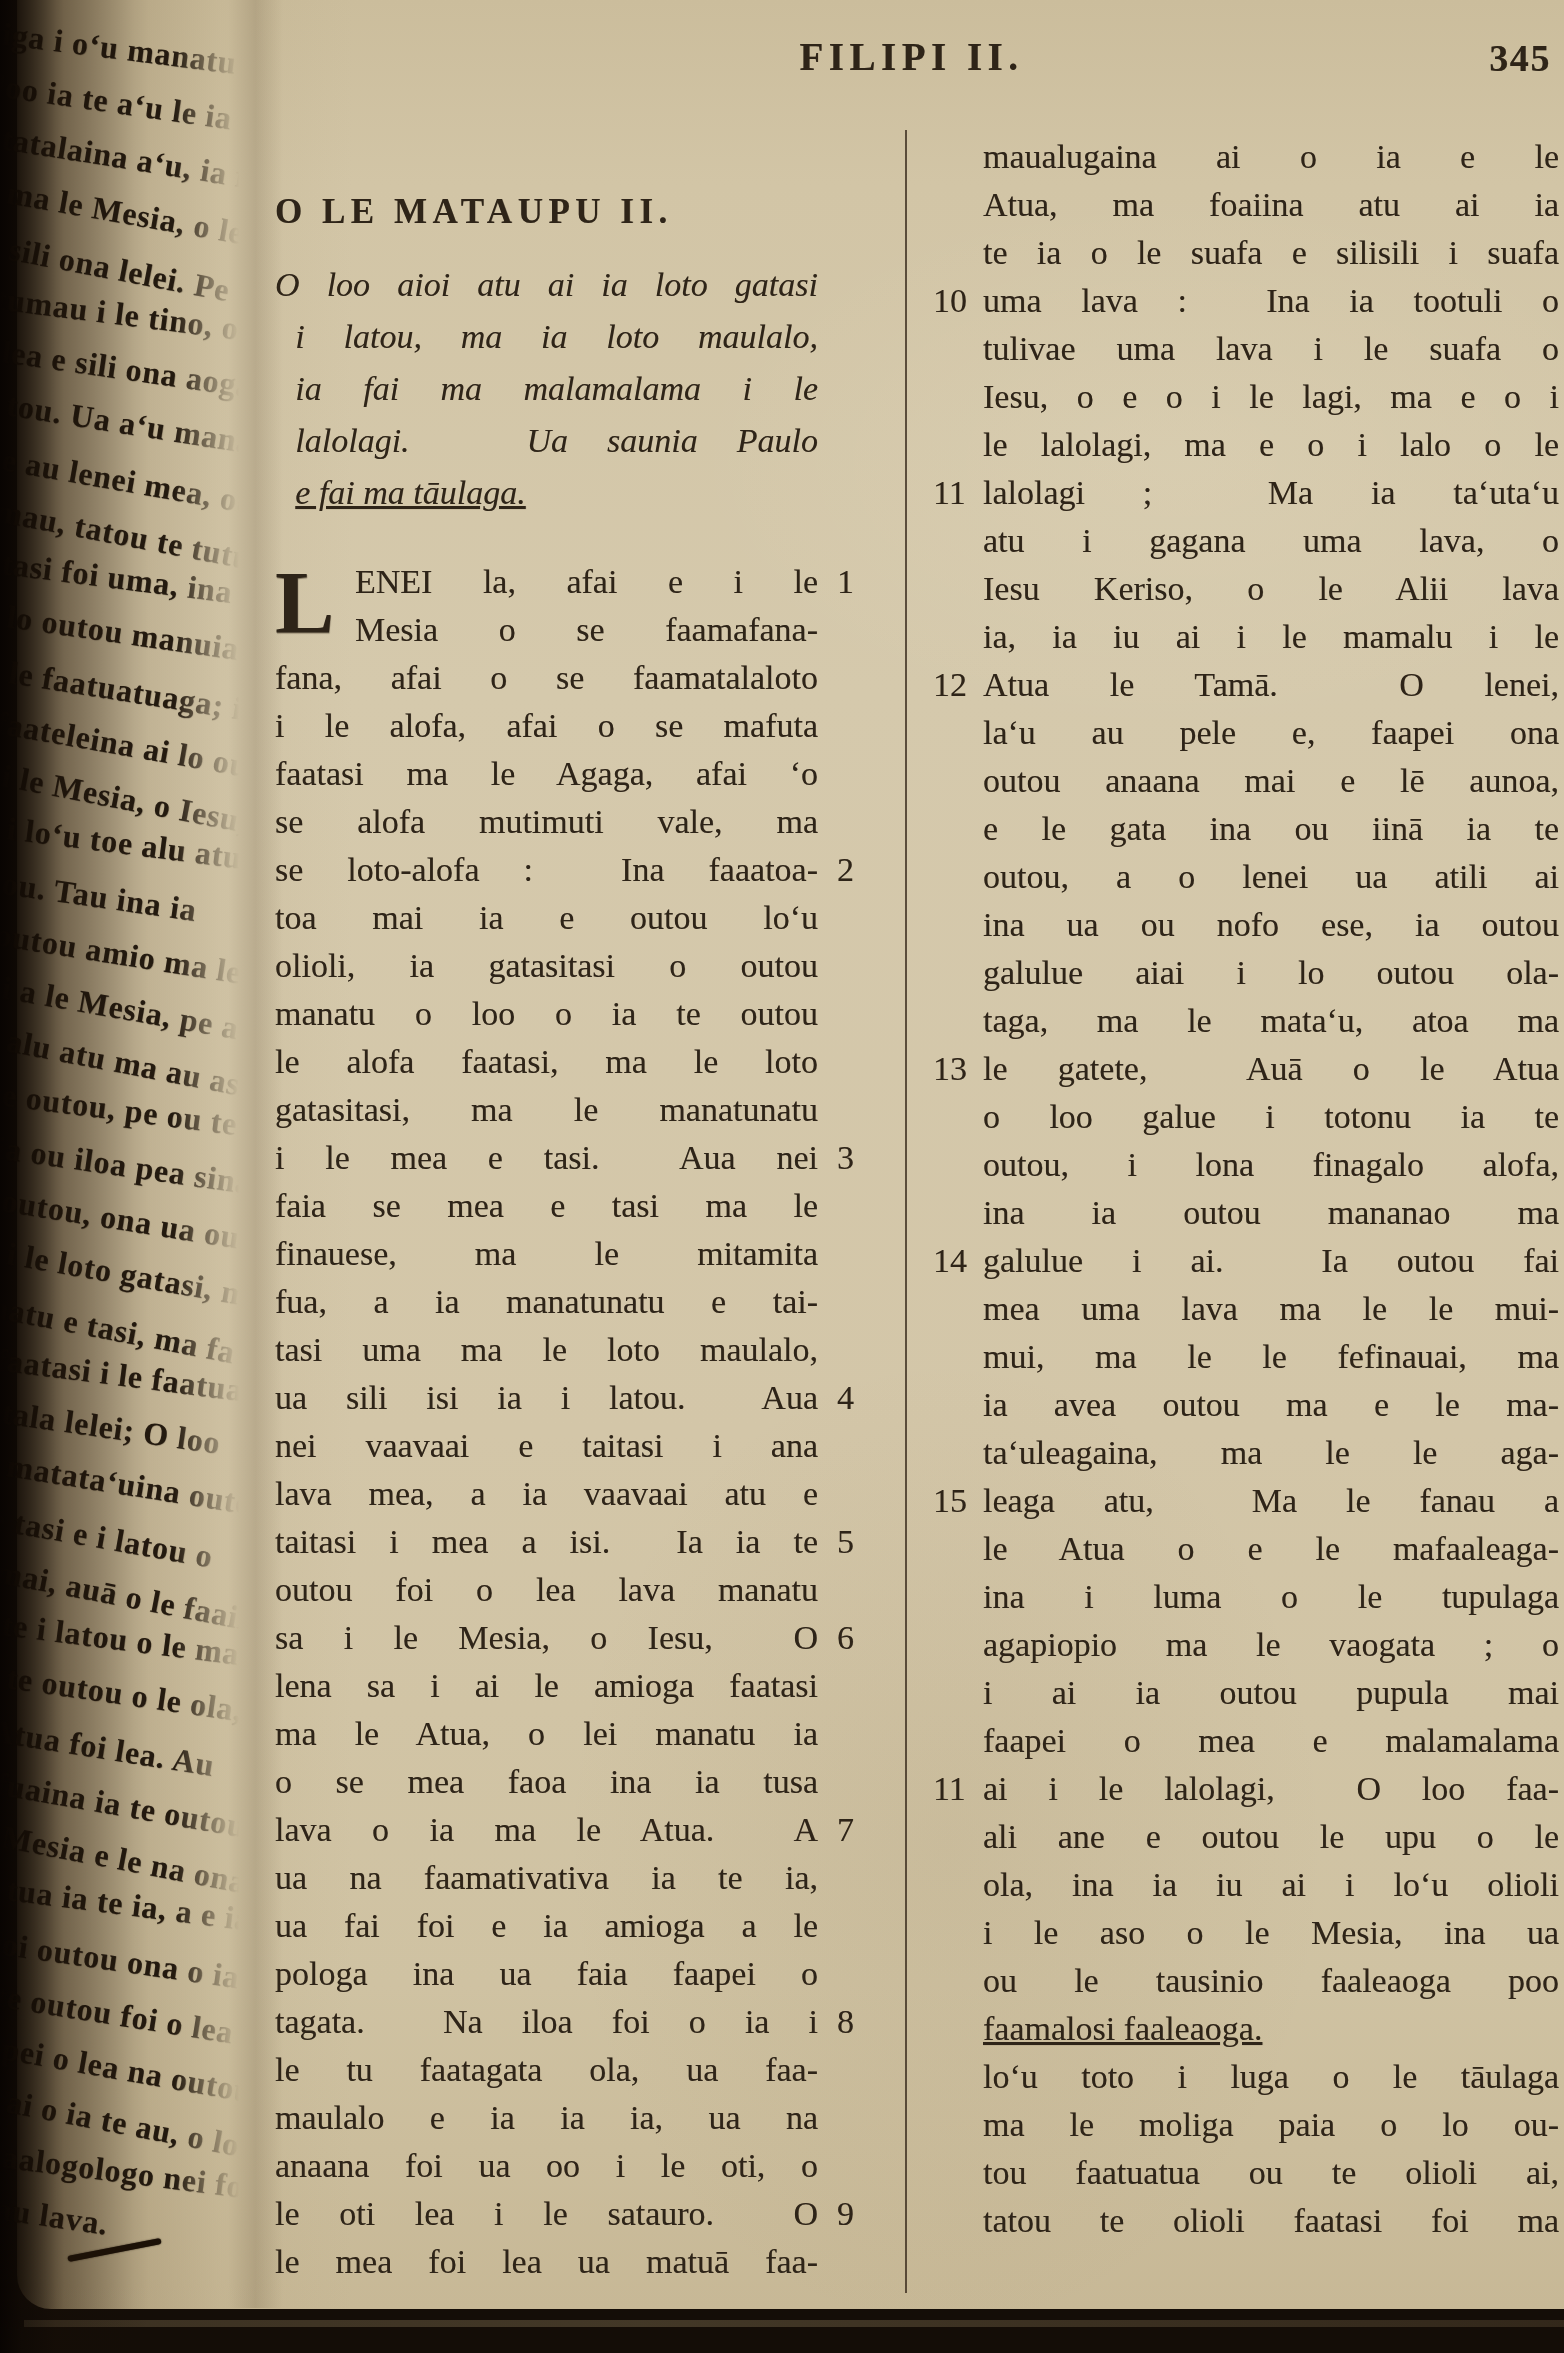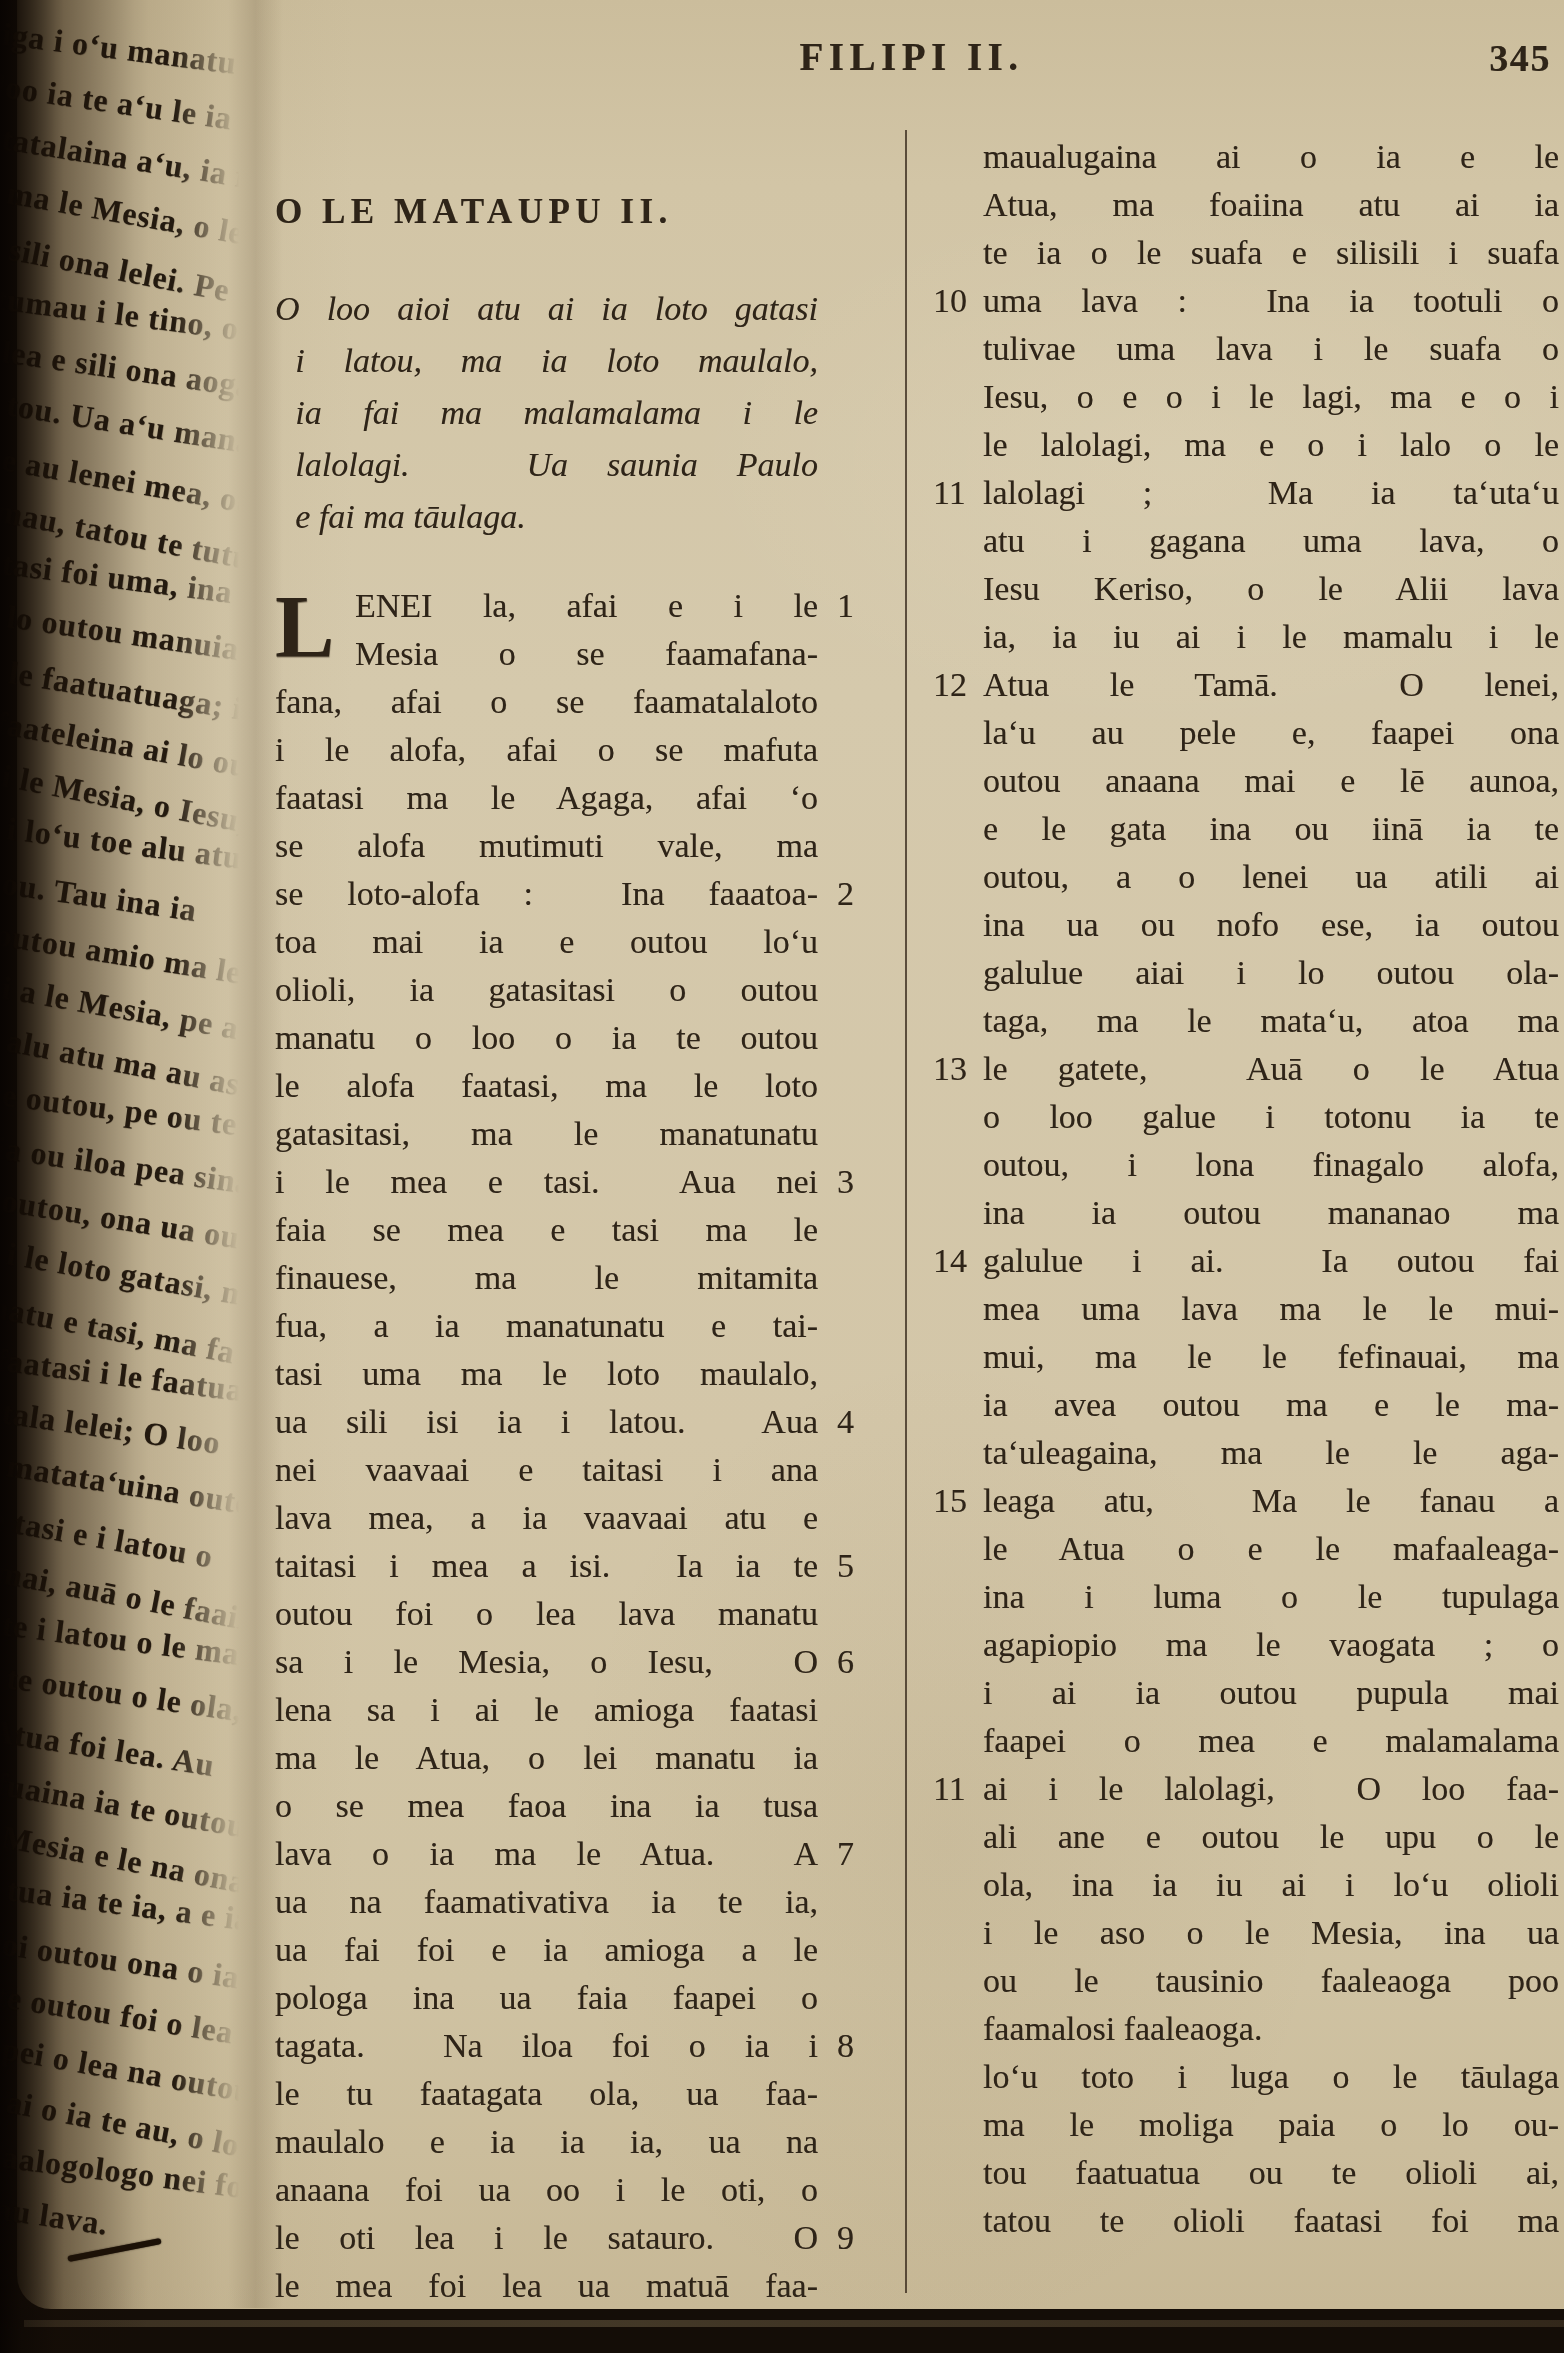--- a/index.html
+++ b/index.html
@@ -55,32 +55,32 @@
   .divider { position:absolute; left:905px; top:130px; width:1.6px; height:2163px; background:rgba(56,42,28,0.78); z-index:6; }
 
   .lcol { position:absolute; left:275px; top:188px; width:593px; z-index:6; }
   .rcol { position:absolute; left:933px; top:133px; width:626px; z-index:6; font-size:34px; }
 
   .chapter-heading {
     width:calc(100% - 50px); 
     font-weight:bold; font-size:35px; letter-spacing:5.5px; line-height:47px;
     text-shadow:0.3px 0.3px 0.6px rgba(40,28,16,0.4);
   }
-  .intro { margin-top:48px; width:calc(100% - 50px); font-style:italic; font-size:34px; }
+  .intro { margin-top:24px; width:calc(100% - 50px); font-style:italic; font-size:34px; }
   .intro .line { line-height:52px; padding:0; }
   .intro .indent .line-text { padding-left:20.3px; }
 
   .body-lines { margin-top:39px; font-size:34px; }
 
   .line { position:relative; line-height:48px; }
   .line-text {
     display:block; text-align:justify; text-align-last:justify; white-space:pre-wrap;
     text-shadow:0.2px 0.2px 0.5px rgba(42,30,18,0.35);
   }
-  .short .line-text { text-align-last:left; }
+  .short .line-text { text-align-last:left;text-decoration:underline; }
 
   .lcol .body-lines .line { padding-right:50px; }
   .lcol .verse-num { position:absolute; right:14px; top:0; }
   .rcol .line { padding-left:50px; }
   .rcol .verse-num { position:absolute; left:0; top:0; }
   .rcol .indent .line-text { padding-left:52px; }
   .verse-num { font-size:34px; text-shadow:0.2px 0.2px 0.5px rgba(42,30,18,0.35); }
 
   .dc-line .line-text, .dc-pad .line-text { padding-left:80px; }
   .dropcap {

